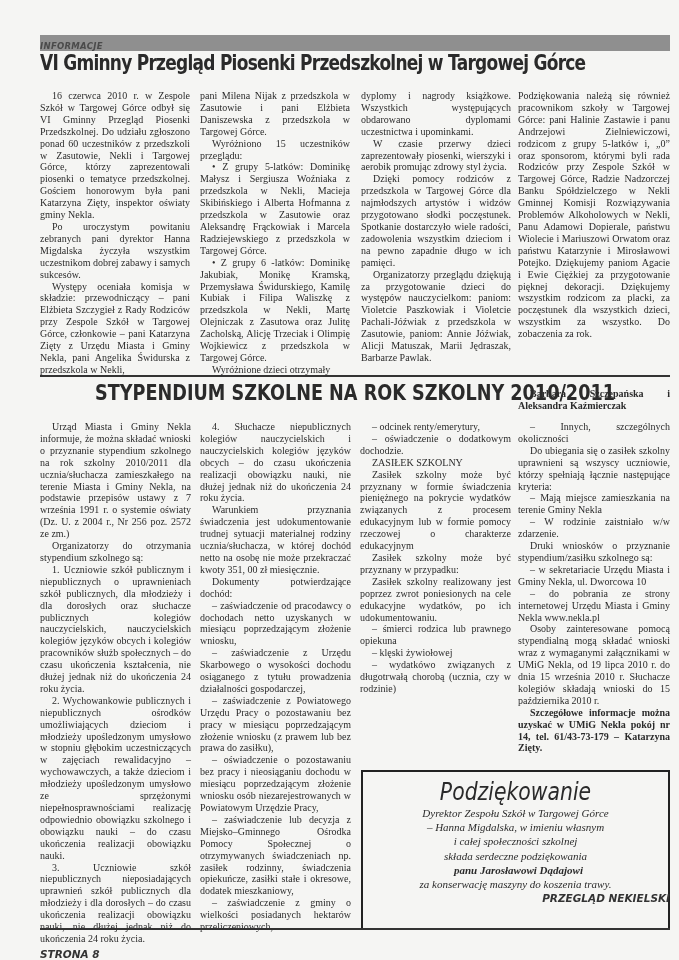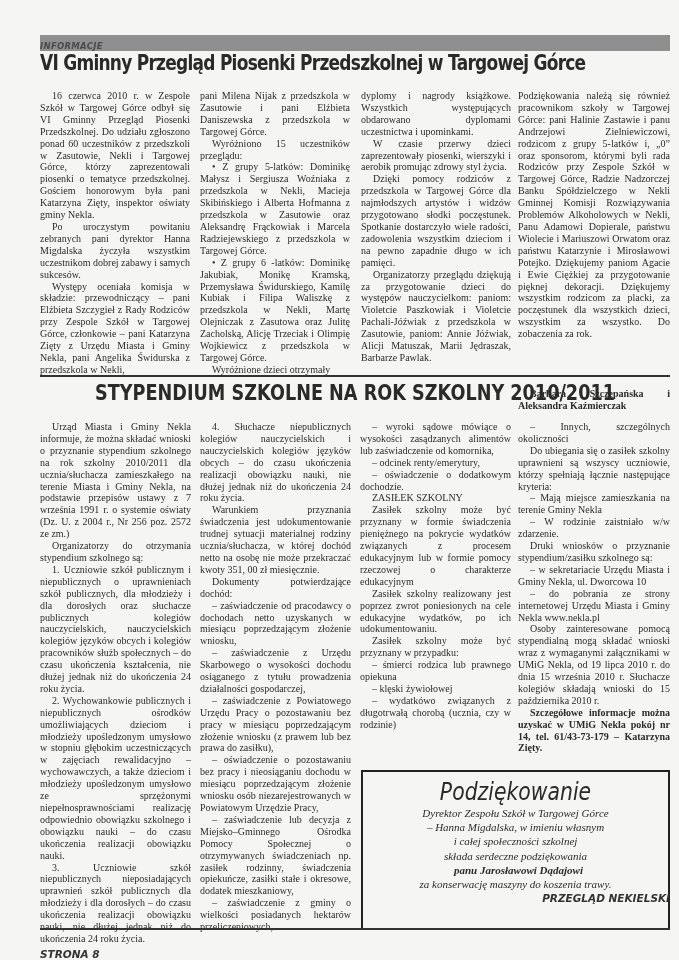--- a/index.html
+++ b/index.html
@@ -87,27 +87,26 @@
     <p>Dokumenty potwierdzające dochód:</p>
     <p>– zaświadczenie od pracodawcy o dochodach netto uzyskanych w miesiącu poprzedzającym złożenie wniosku,</p>
     <p>– zaświadczenie z Urzędu Skarbowego o wysokości dochodu osiąganego z tytułu prowadzenia działalności gospodarczej,</p>
     <p>– zaświadczenie z Powiatowego Urzędu Pracy o pozostawaniu bez pracy w miesiącu poprzedzającym złożenie wniosku (z prawem lub bez prawa do zasiłku),</p>
     <p>– oświadczenie o pozostawaniu bez pracy i nieosiąganiu dochodu w miesiącu poprzedzającym złożenie wniosku osób niezarejestrowanych w Powiatowym Urzędzie Pracy,</p>
     <p>– zaświadczenie lub decyzja z Miejsko–Gminnego Ośrodka Pomocy Społecznej o otrzymywanych świadczeniach np. zasiłek rodzinny, świadczenia opiekuńcze, zasiłki stałe i okresowe, dodatek mieszkaniowy,</p>
     <p>– zaświadczenie z gminy o wielkości posiadanych hektarów przeliczeniowych,</p>
   </div>
 
   <div class="col d3">
-    <p>– wyroki sądowe mówiące o wysokości zasądzanych alimentów lub zaświadczenie od komornika,</p>
     <p>– odcinek renty/emerytury,</p>
     <p>– oświadczenie o dodatkowym dochodzie.</p>
     <p>ZASIŁEK SZKOLNY</p>
     <p>Zasiłek szkolny może być przyznany w formie świadczenia pieniężnego na pokrycie wydatków związanych z procesem edukacyjnym lub w formie pomocy rzeczowej o charakterze edukacyjnym</p>
+    <p>Zasiłek szkolny może być przyznany w przypadku:</p>
     <p>Zasiłek szkolny realizowany jest poprzez zwrot poniesionych na cele edukacyjne wydatków, po ich udokumentowaniu.</p>
-    <p>Zasiłek szkolny może być przyznany w przypadku:</p>
     <p>– śmierci rodzica lub prawnego opiekuna</p>
     <p>– klęski żywiołowej</p>
     <p>– wydatkówo związanych z długotrwałą chorobą (ucznia, czy w rodzinie)</p>
   </div>
 
   <div class="col d4">
     <p>– Innych, szczególnych okoliczności</p>
     <p>Do ubiegania się o zasiłek szkolny uprawnieni są wszyscy uczniowie, którzy spełniają łącznie następujące kryteria:</p>
     <p>– Mają miejsce zamieszkania na terenie Gminy Nekla</p>
     <p>– W rodzinie zaistniało w/w zdarzenie.</p>

